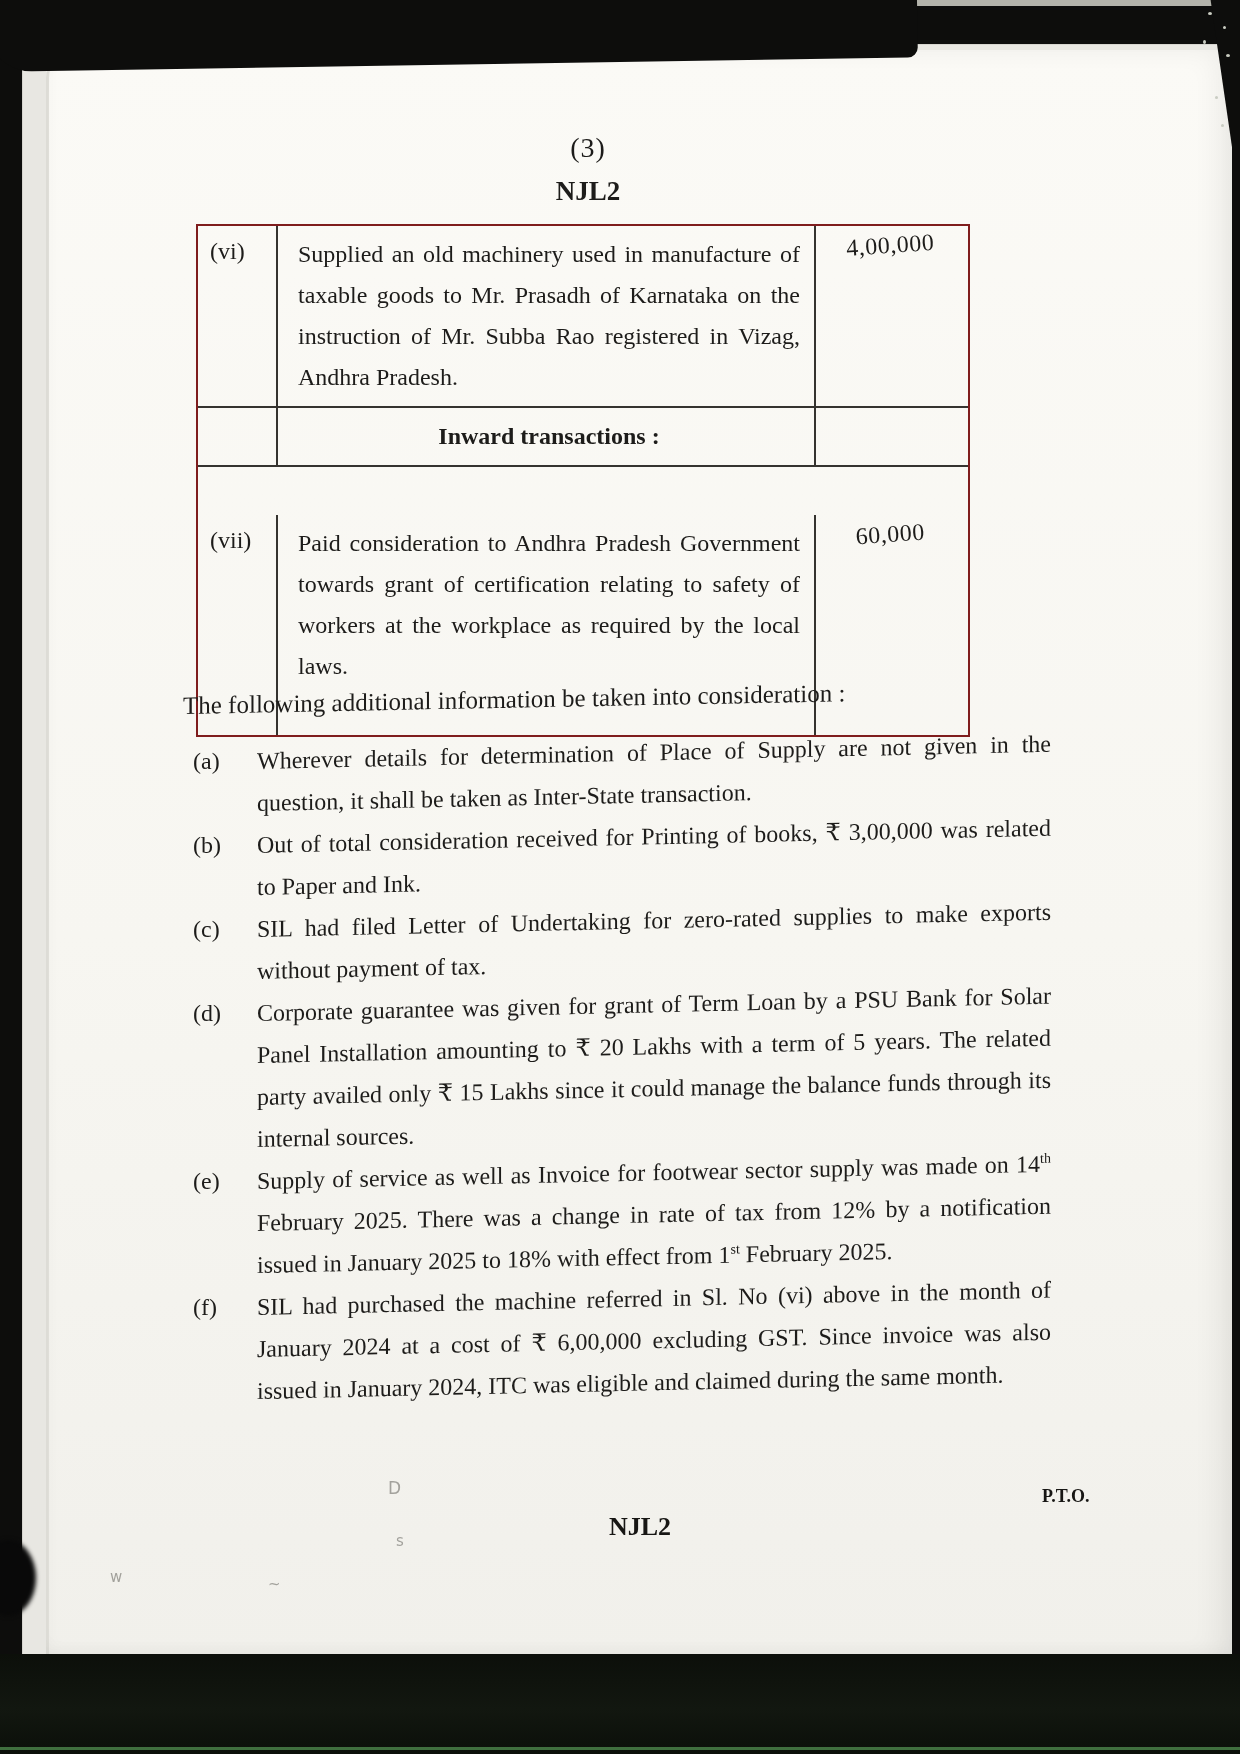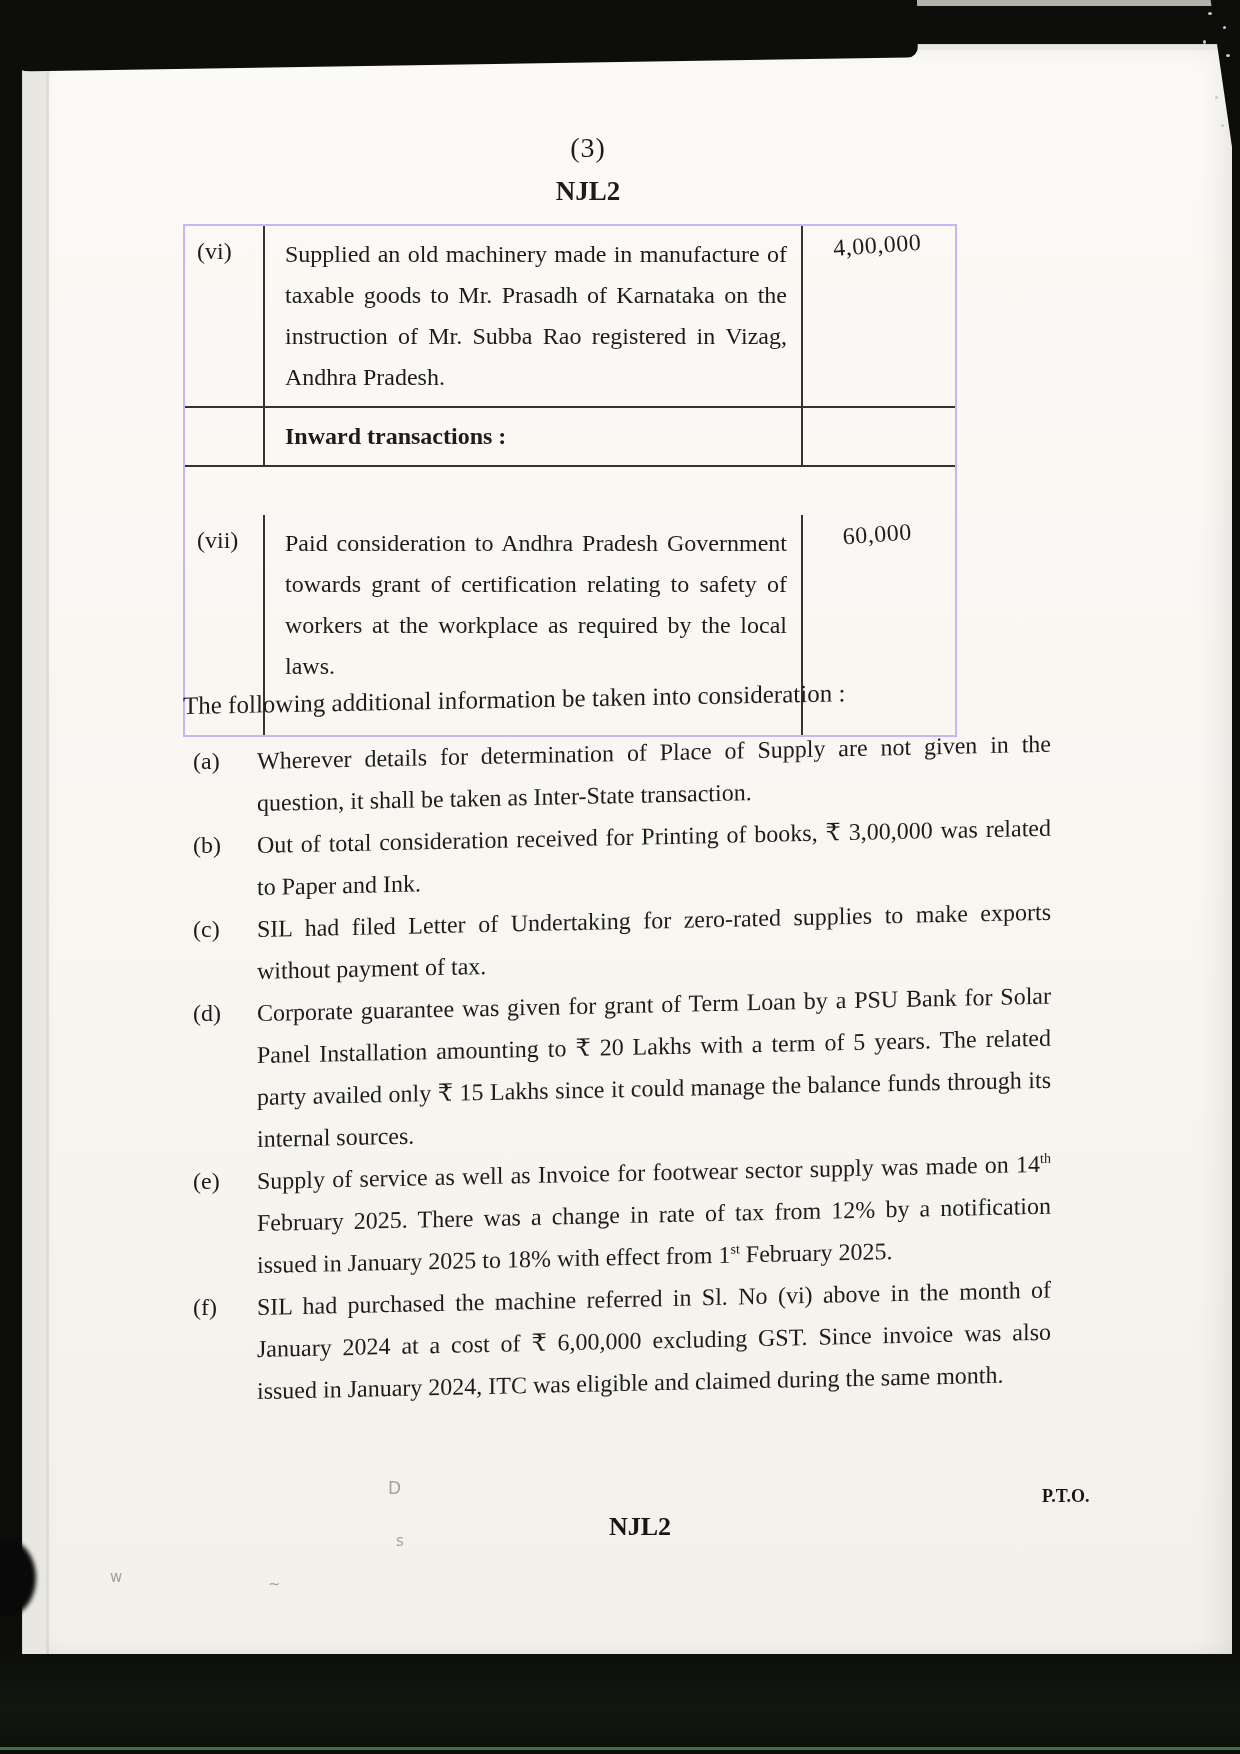--- a/index.html
+++ b/index.html
@@ -36,27 +36,27 @@
     background:linear-gradient(180deg,#0c0f0a 0%,#121710 55%,#0b0f09 100%);
   }
   .greenline{position:absolute;left:0;top:1747px;width:1240px;height:3px;background:#3f6f3e;}
   .blob{position:absolute;left:-20px;top:1540px;width:56px;height:76px;background:#090909;border-radius:50%;filter:blur(2px);}
 
   
   .content{position:absolute;left:183px;top:0;width:880px;color:#1d1c1a;}
   .pageno{position:absolute;top:132px;left:0;width:810px;text-align:center;font-size:28px;letter-spacing:1px;}
   .docHdr{position:absolute;top:176px;left:0;width:810px;text-align:center;font-size:27px;font-weight:bold;}
 
-  .ttable{position:absolute;top:224px;left:0;width:770px;border:2px solid #c4b5fd;}
+  .ttable{position:absolute;top:224px;left:13px;width:770px;border:2px solid #7f1d1d;}
   .trow{display:grid;grid-template-columns:80px 538px 148px;border-bottom:2px solid #35332f;}
   .trow:last-child{border-bottom:none;margin-top:48px;}
   .cell{box-sizing:border-box;}
   .sl{border-right:2px solid #35332f;font-size:24px;padding:12px 0 0 12px;}
   .desc{border-right:2px solid #35332f;font-size:24px;line-height:41px;text-align:justify;padding:8px 14px 8px 20px;}
-  .desc.b{font-weight:bold;text-align:left;}
+  .desc.b{font-weight:bold;text-align:center;}
   .amt{position:relative;font-size:24px;}
   .amount{display:block;text-align:center;padding-top:6px;transform:rotate(-4deg);letter-spacing:.5px;}
   .row-spacer{min-height:220px;}
 
   .intro{position:absolute;top:692px;left:0;width:830px;font-size:25px;transform:skewY(-1.1deg);transform-origin:0 50%;}
 
   .items{position:absolute;top:740px;left:0;width:868px;}
   .item{display:flex;align-items:flex-start;}
   .ilabel{flex:0 0 64px;font-size:24px;line-height:42px;padding-left:10px;}
   .itext{flex:1;font-size:24px;line-height:42px;text-align:justify;transform:skewY(-1.25deg);transform-origin:0 0;}
@@ -87,21 +87,21 @@
 <div class="blob"></div>
 <div class="greenline"></div>
 
 <div class="content">
   <div class="pageno">(3)</div>
   <div class="docHdr">NJL2</div>
 
   <div class="ttable">
       <div class="trow">
         <div class="cell sl">(vi)</div>
-        <div class="cell desc">Supplied an old machinery made in manufacture of taxable goods to Mr. Prasadh of Karnataka on the instruction of Mr. Subba Rao registered in Vizag, Andhra Pradesh.</div>
+        <div class="cell desc">Supplied an old machinery used in manufacture of taxable goods to Mr. Prasadh of Karnataka on the instruction of Mr. Subba Rao registered in Vizag, Andhra Pradesh.</div>
         <div class="cell amt">
           <span class="amount">4,00,000</span>
         </div>
       </div>
       <div class="trow">
         <div class="cell sl"></div>
         <div class="cell desc b">Inward transactions :</div>
         <div class="cell amt"></div>
       </div>
       <div class="trow">

